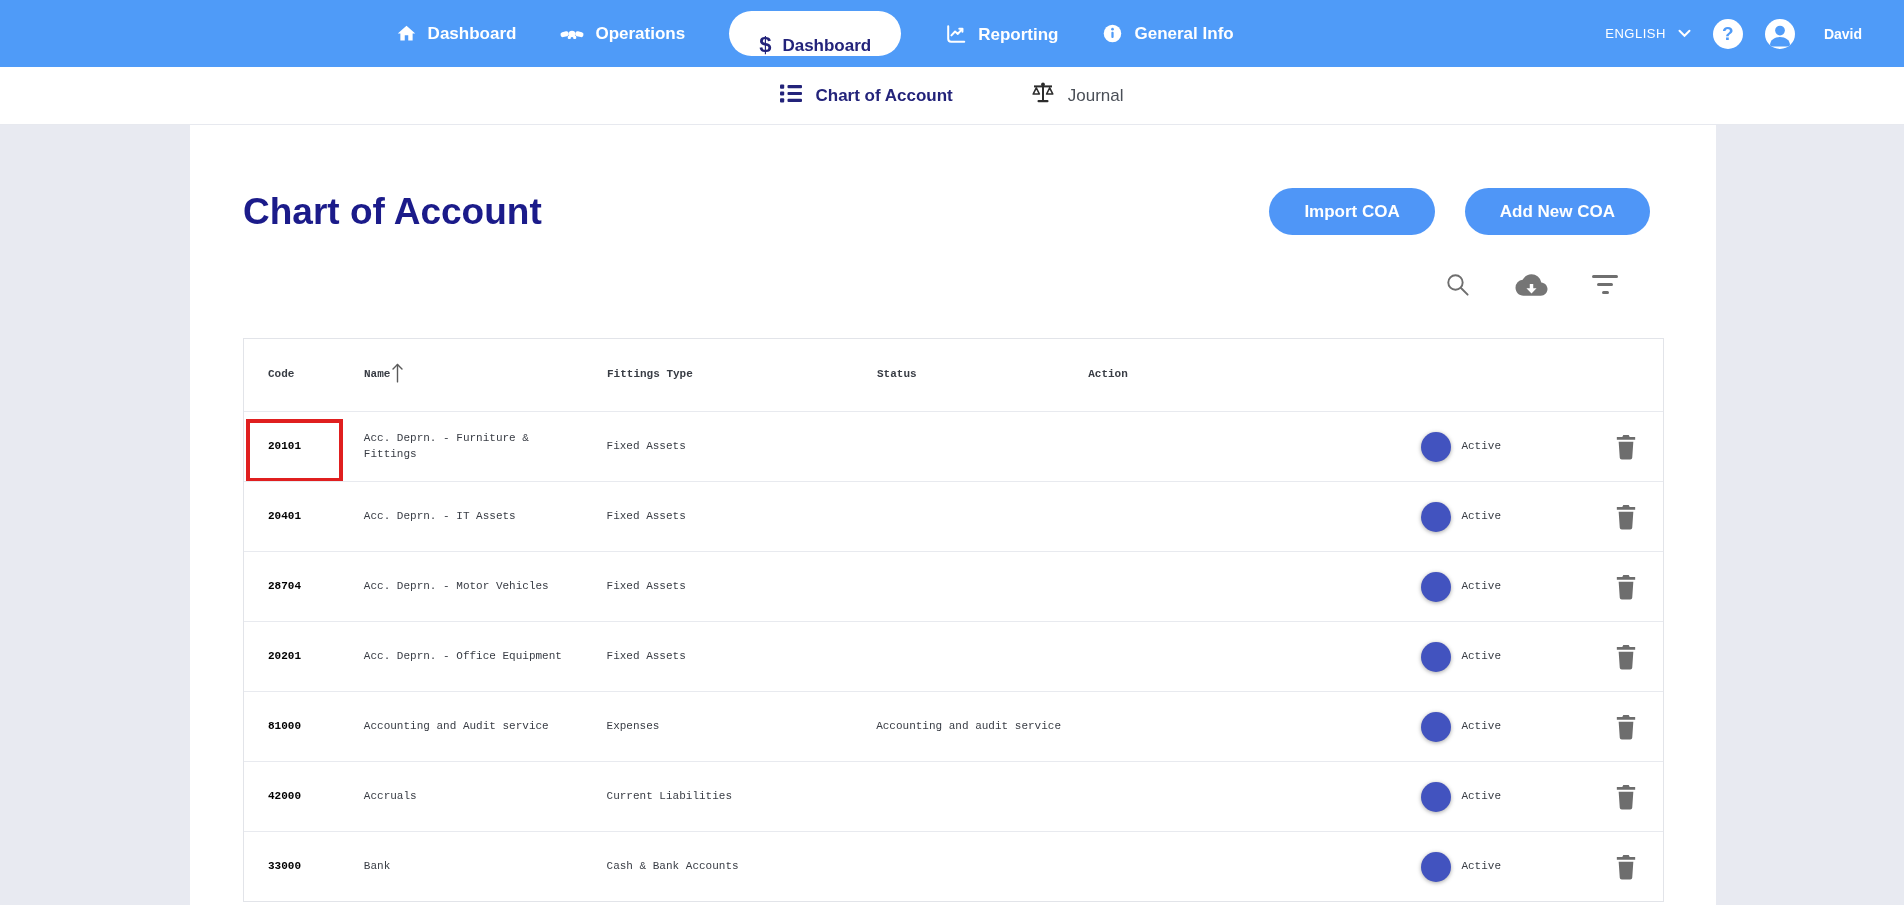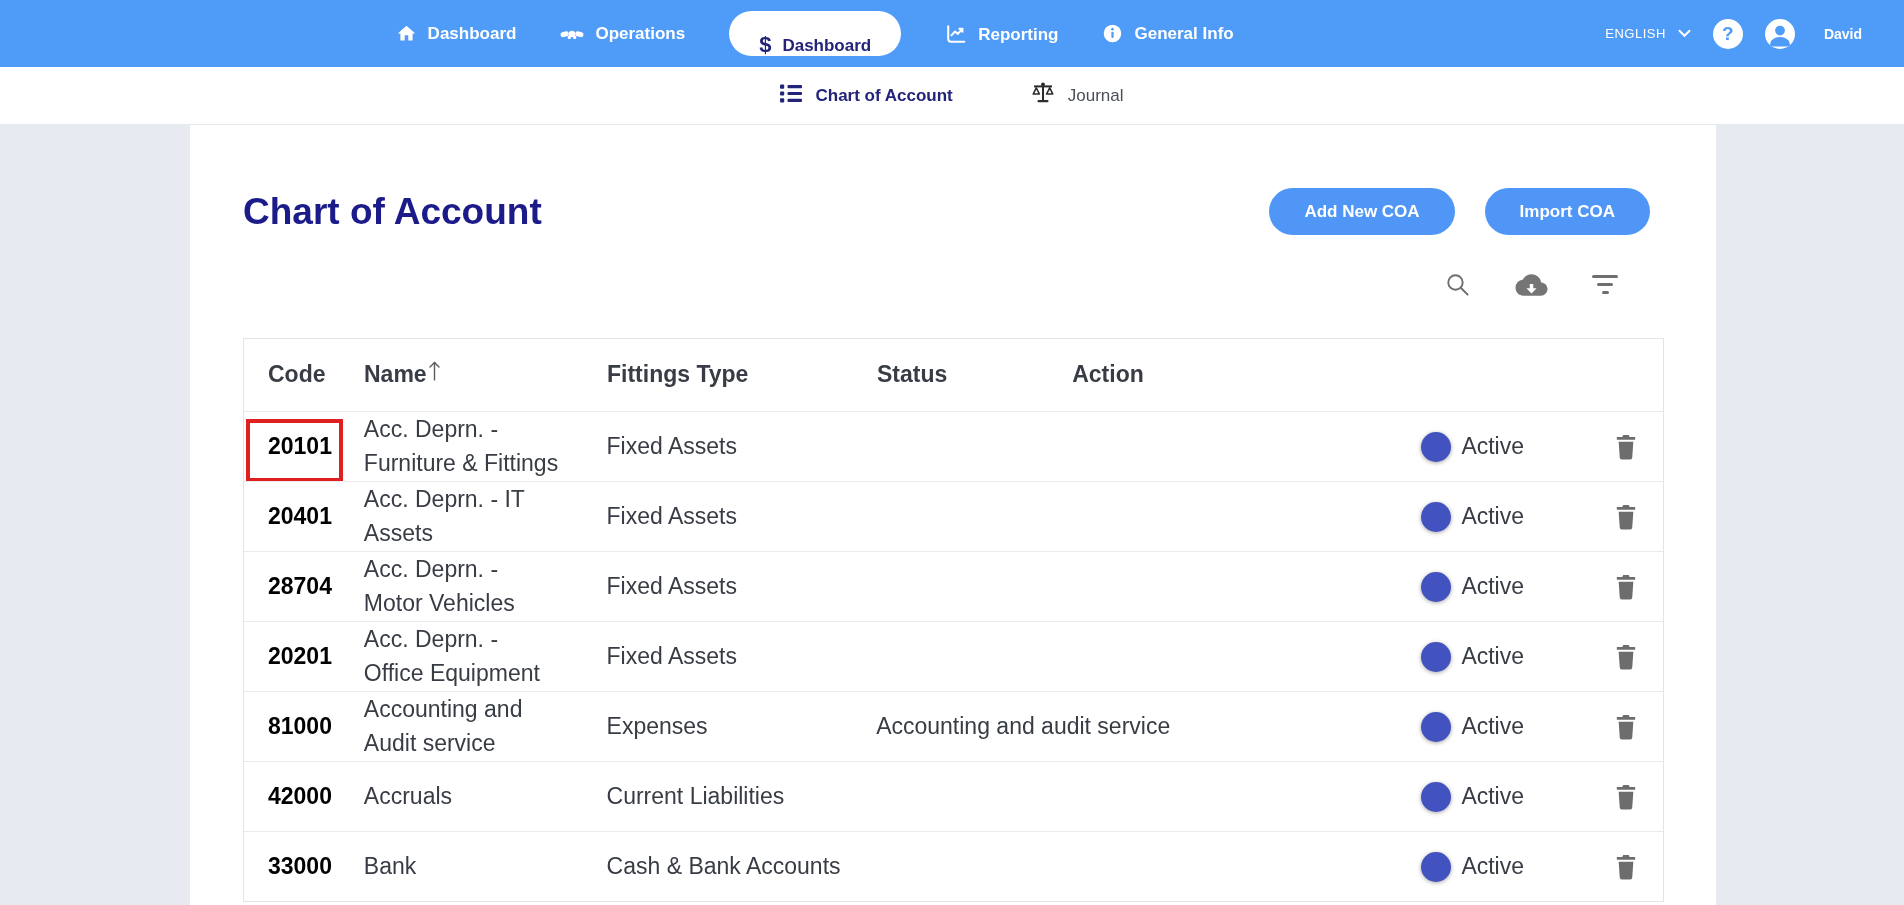--- a/index.html
+++ b/index.html
@@ -46,29 +46,29 @@
   .filter-ic { display:flex; flex-direction:column; align-items:center; gap:5px; }
   .filter-ic i { display:block; height:3px; background:#6f6f6f; border-radius:2px; }
   .filter-ic .f1 { width:26px; } .filter-ic .f2 { width:16px; } .filter-ic .f3 { width:7px; }
 
   
   .table { width:1421px; margin:40px 0 0 53px; border:1px solid #e2e4e9; }
   .t-row { display:flex; align-items:center; min-height:70px; border-top:1px solid #e8eaef;
     position:relative; }
   .t-row.t-head { min-height:72px; border-top:none; color:#2f3237; font-weight:600;
     font-size:17px; }
-  .cell { font-size:23px; color:#383c44; line-height:1.45; }
+  .cell { font-size:11px; color:#383c44; line-height:1.45;font-family:Liberation Mono, monospace; }
   .c-code   { width:120px; padding-left:24px; }
   .c-name   { width:243px; padding-right:44px; }
   .c-cat    { width:270px; }
   .c-desc   { width:520px; }
   .c-status { width:194px; display:flex; align-items:center; gap:14px; }
   .c-action { width:74px; display:flex; justify-content:center; }
   .code-link { color:#000000; font-weight:600; text-decoration:none; cursor:pointer; }
-  .name-head { display:flex; align-items:flex-start; cursor:pointer; }
+  .name-head { display:flex; align-items:center; cursor:pointer; }
   .redbox { position:absolute; left:2px; top:7px; width:97px; height:63px;
     border:4px solid #e01f1f; pointer-events:none; }
 
   
   .switch { position:relative; width:52px; height:22px; flex:0 0 52px; cursor:pointer; }
   .switch .track { width:52px; height:22px; border-radius:11px; background:#96a2dc; }
   .switch .thumb { position:absolute; right:-4px; top:-4px; width:30px; height:30px;
     border-radius:50%; background:#4253bf; box-shadow:0 1px 4px rgba(0,0,0,.35); }
   .trash { cursor:pointer; display:flex; }
 </style>
@@ -177,22 +177,22 @@
     </span>
     <span>Journal</span>
   </div>
 </nav>
 
 <main class="card">
 
   <div class="title-row">
     <h1 class="page-title">Chart of Account</h1>
     <div class="btns">
+      <button class="btn">Import COA</button>
       <button class="btn">Add New COA</button>
-      <button class="btn">Import COA</button>
     </div>
   </div>
 
   <div class="tools-row">
     <span class="tool">
       <svg width="27" height="27" viewBox="0 0 24 24" fill="none" stroke="#6e6e6e" stroke-width="1.7" stroke-linecap="round">
           <circle cx="10.2" cy="10.2" r="6.4"></circle>
           <path d="M15.1 15.1 21 21"></path>
         </svg>
     </span>

